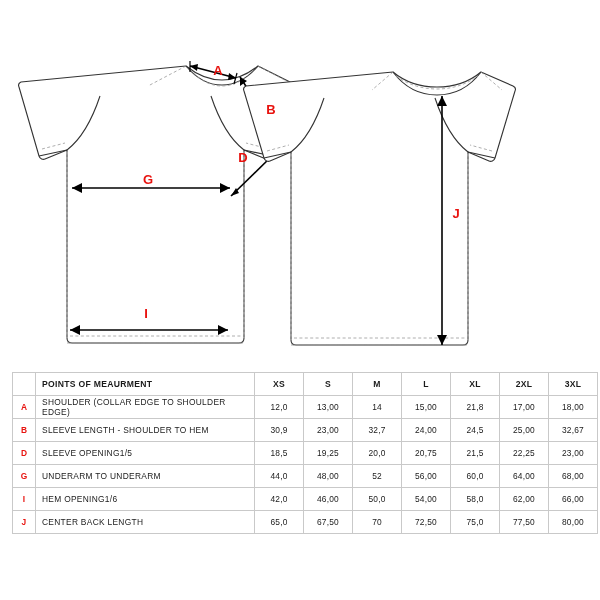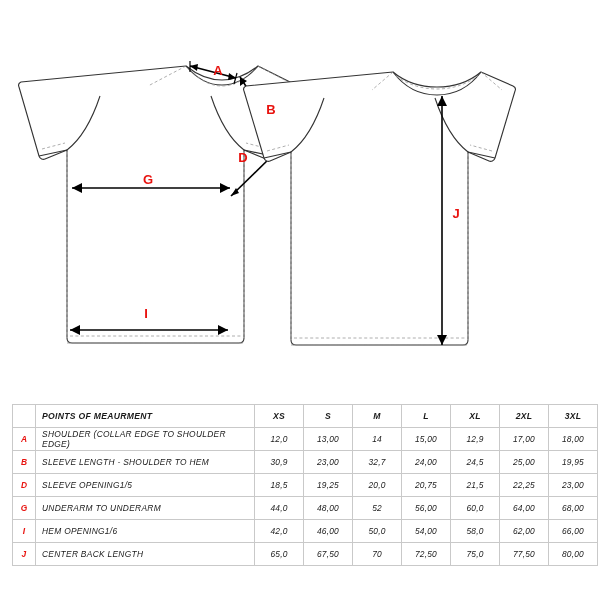--- a/index.html
+++ b/index.html
@@ -26,23 +26,22 @@
     top: 0;
     width: 600px;
     height: 378px;
   }
   svg.shirts {
     display: block;
   }
   .table-wrap {
     position: absolute;
     left: 12px;
-    top: 404px;
+    top: 372px;
     width: 576px;
-    font-style: italic;
   }
   table.size-table {
     border-collapse: collapse;
     width: 576px;
     font-size: 8.4px;
     table-layout: fixed;
   }
   table.size-table th,
   table.size-table td {
     border: 1px solid #c9c9c9;
@@ -241,34 +240,34 @@
         </tr>
       </thead>
       <tbody>
         <tr>
           <td class="code-col">A</td>
           <td class="name-col">SHOULDER (COLLAR EDGE TO SHOULDER EDGE)</td>
           <td class="size-col">12,0</td>
           <td class="size-col">13,00</td>
           <td class="size-col">14</td>
           <td class="size-col">15,00</td>
-          <td class="size-col">12,9</td>
+          <td class="size-col">21,8</td>
           <td class="size-col">17,00</td>
           <td class="size-col">18,00</td>
         </tr>
         <tr>
           <td class="code-col">B</td>
           <td class="name-col">SLEEVE LENGTH - SHOULDER TO HEM</td>
           <td class="size-col">30,9</td>
           <td class="size-col">23,00</td>
           <td class="size-col">32,7</td>
           <td class="size-col">24,00</td>
           <td class="size-col">24,5</td>
           <td class="size-col">25,00</td>
-          <td class="size-col">19,95</td>
+          <td class="size-col">32,67</td>
         </tr>
         <tr>
           <td class="code-col">D</td>
           <td class="name-col">SLEEVE OPENING1/5</td>
           <td class="size-col">18,5</td>
           <td class="size-col">19,25</td>
           <td class="size-col">20,0</td>
           <td class="size-col">20,75</td>
           <td class="size-col">21,5</td>
           <td class="size-col">22,25</td>

